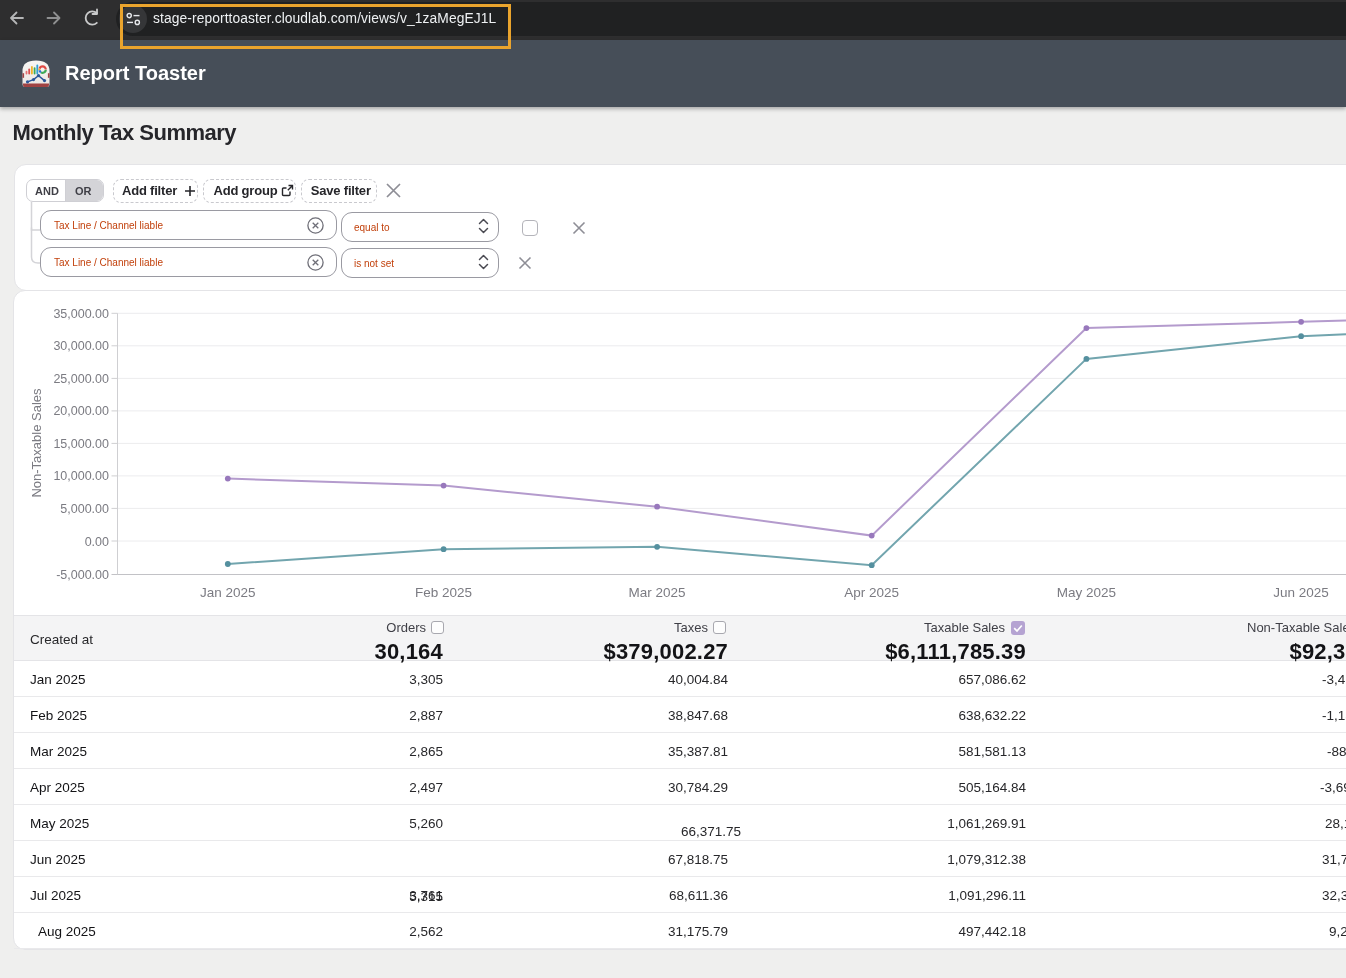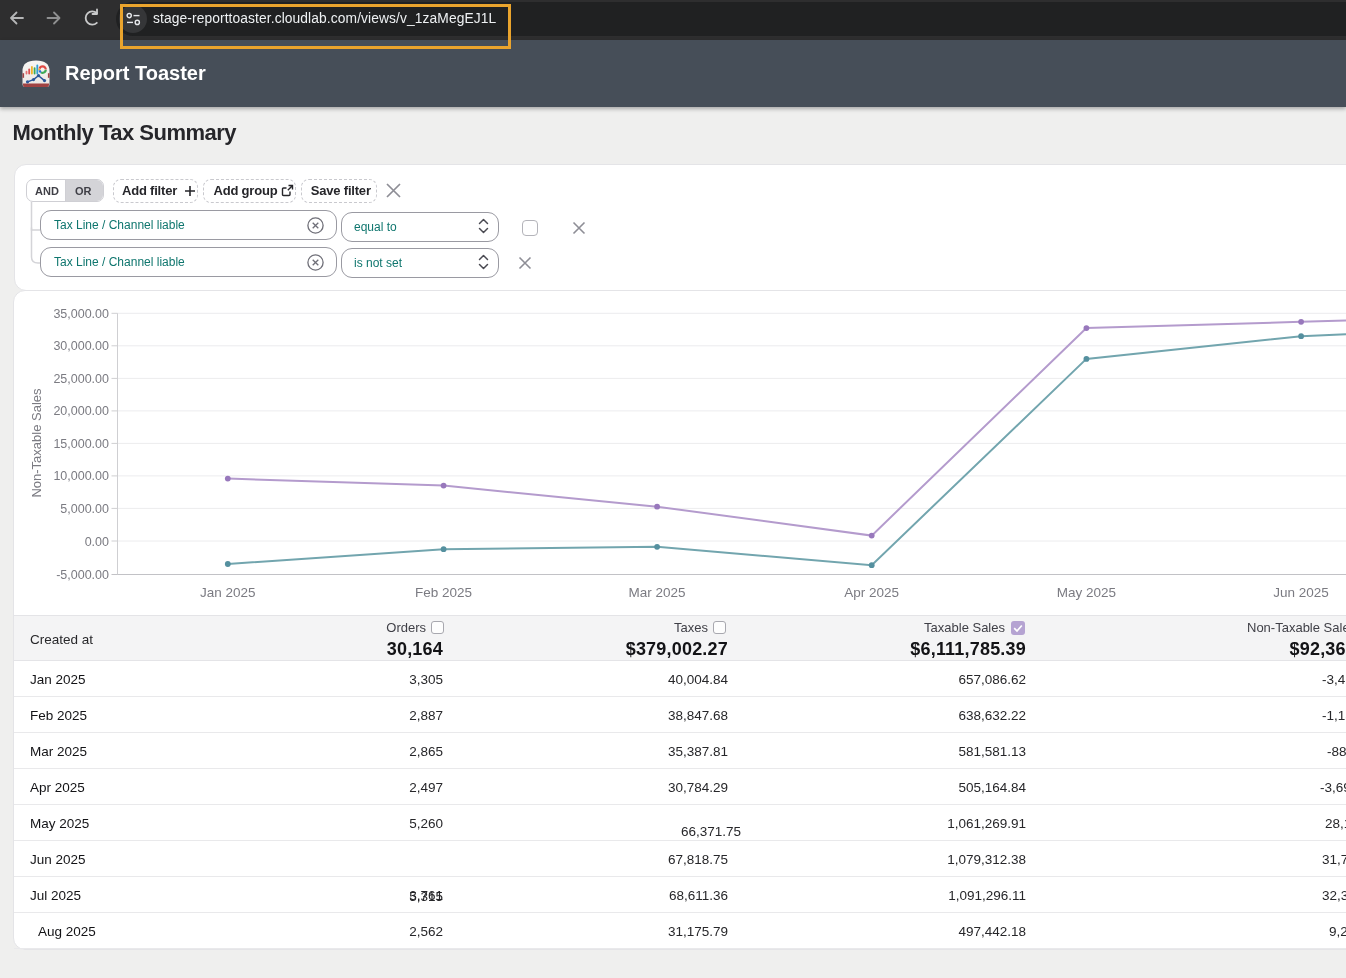--- a/index.html
+++ b/index.html
@@ -22,29 +22,29 @@
 
   
   #pagetitle { left:12.5px; top:120px; font-size:22px; font-weight:bold; color:#26262a; letter-spacing:-0.5px; }
 
   
   #filtercard { left:14px; top:164px; width:1360px; height:127px; background:#fff; border:1px solid #e4e4e7; border-radius:12px; }
   .seg { left:26px; top:179px; width:78px; height:23px; border:1px solid #cfcfd4; border-radius:7px; background:#fff; overflow:hidden; }
   .seg .or { position:absolute; left:38px; top:0; width:40px; height:23px; background:#d4d4d8; border-left:1px solid #cfcfd4; }
   .segtxt { font-size:11px; font-weight:bold; color:#3f3f46; }
   .dashedbtn { height:23.5px; border:1.5px dashed #c9c9ce; border-radius:8px; background:#fff; font-size:13px; font-weight:bold; color:#26262a; display:flex; align-items:center; white-space:nowrap; letter-spacing:-0.2px; }
-  .finput { height:30px; background:#fff; border:1px solid #9a9aa2; border-radius:11px; font-size:12px; color:#0f766e; display:flex; align-items:center; }
+  .finput { height:30px; background:#fff; border:1px solid #9a9aa2; border-radius:11px; font-size:10px; color:#c2410c; display:flex; align-items:center; }
 
   
   #chartcard { left:13px; top:290px; width:1360px; height:660px; background:#fff; border:1px solid #e4e4e7; border-radius:12px; }
 
   
   #thead { left:14px; top:615px; width:1332px; height:46px; background:#f4f4f5; border-top:1px solid #e4e4e7; border-bottom:1px solid #e4e4e7; }
   .hlabel { font-size:13px; color:#3f3f46; }
-  .hval { font-size:18px; font-weight:bold; color:#131316; letter-spacing:0.2px; }
+  .hval { font-size:22px; font-weight:bold; color:#131316; letter-spacing:0.2px; }
   .row { left:14px; width:1332px; height:36px; border-bottom:1px solid #e9e9eb; }
   .rlabel { font-size:13.5px; font-weight:500; color:#131316; }
   .rval { font-size:13.5px; color:#27272a; }
   .num { text-align:right; }
 </style>
 </head>
 <body>
 
 <div class="abs" id="toolbar"></div>
 <div class="abs" id="omnibox"></div>

